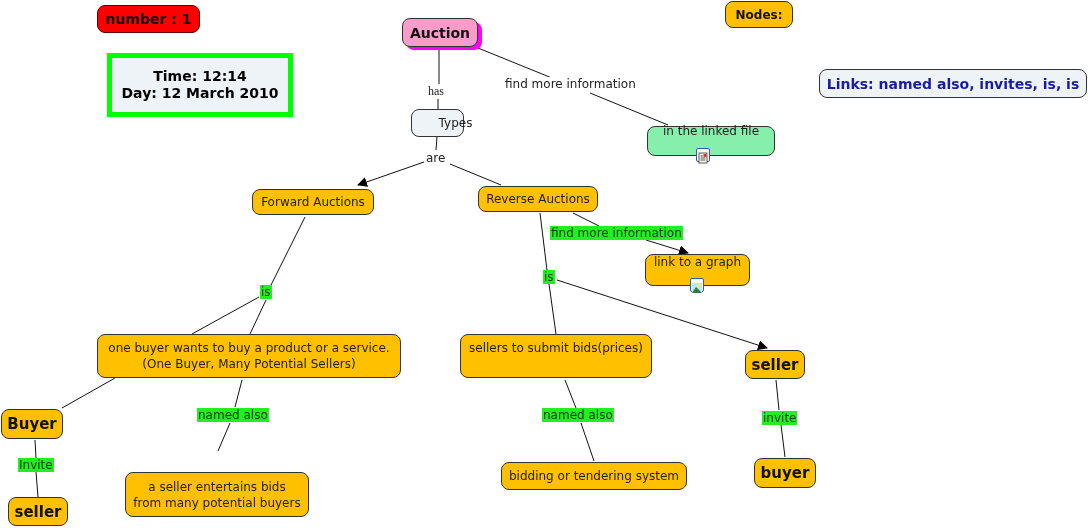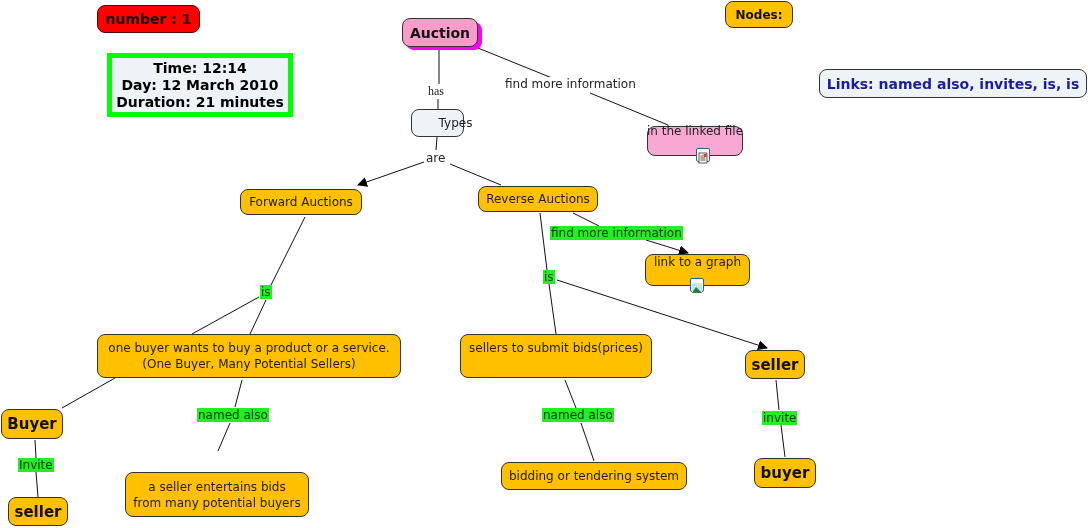--- a/index.html
+++ b/index.html
@@ -66,54 +66,53 @@
   <line x1="781" y1="425" x2="785" y2="457" stroke="#111" stroke-width="1"></line>
 </svg>
 
 <div class="node bold" style="left:97px;top:5px;width:103px;height:28px;background:#ff0000;font-size:14px;border-color:#5a0000;">
   <span class="txt">number : 1</span>
 </div>
 
 <div style="position:absolute;left:89px;top:53px;width:186px;height:64px;box-sizing:border-box;border:5px solid #00ff00;background:#eef3f7;display:flex;flex-direction:column;align-items:center;justify-content:center;color:#000000;font-weight:bold;font-size:14px;line-height:17px;margin-left:18px;">
   <div>Time: 12:14</div>
   <div>Day: 12 March 2010</div>
-  <div>Duration: 21 minutes</div>
 </div>
 
 <div class="node bold" style="left:725px;top:1px;width:68px;height:27px;font-size:12px;">
   <span class="txt">Nodes:</span>
 </div>
 
 <div class="node bold" style="left:819px;top:69px;width:268px;height:29px;background:#eef3f7;color:#1a1aa6;font-size:14px;justify-content:center;">
   <span class="txt">Links: named also, invites, is, is</span>
 </div>
 
 <div style="position:absolute;left:406px;top:22px;width:76px;height:28px;background:#ff00ff;border-radius:8px;"></div>
 <div class="node bold" style="left:402px;top:18px;width:76px;height:29px;background:#f99cc9;font-size:14px;">
   <span class="txt">Auction</span>
 </div>
 
 <div class="node" style="left:411px;top:109px;width:53px;height:28px;background:#eef3f7;padding-left:36px;">
   <span class="txt">Types</span>
 </div>
 
-<div class="node" style="left:647px;top:126px;width:96px;height:30px;background:#f9a8d4;padding-bottom:20px;">
+<div class="node" style="left:647px;top:126px;width:128px;height:30px;background:#86efac;padding-bottom:20px;">
   <span class="txt">in the linked file</span>
 </div>
 <div class="res-icon" style="left:696px;top:148px;">
   <svg width="12" height="12" viewBox="0 0 12 12">
     <rect x="2" y="1" width="8" height="10" fill="#fffbe0" stroke="#333" stroke-width="0.8"></rect>
     <line x1="3.5" y1="4" x2="6" y2="4" stroke="#333" stroke-width="0.8"></line>
     <line x1="3.5" y1="6" x2="8.5" y2="6" stroke="#333" stroke-width="0.8"></line>
     <line x1="3.5" y1="8" x2="8.5" y2="8" stroke="#333" stroke-width="0.8"></line>
     <rect x="6.5" y="2" width="3" height="3" fill="#c04040"></rect>
   </svg>
 </div>
 
-<div class="node" style="left:240px;top:189px;width:122px;height:26px;">
+<div class="node" style="left:252px;top:189px;width:122px;height:26px;">
   <span class="txt">Forward Auctions</span>
 </div>
 
 <div class="node" style="left:478px;top:186px;width:120px;height:26px;">
   <span class="txt">Reverse Auctions</span>
 </div>
 
 <div class="node" style="left:645px;top:254px;width:105px;height:32px;padding-bottom:16px;">
   <span class="txt">link to a graph</span>
 </div>

